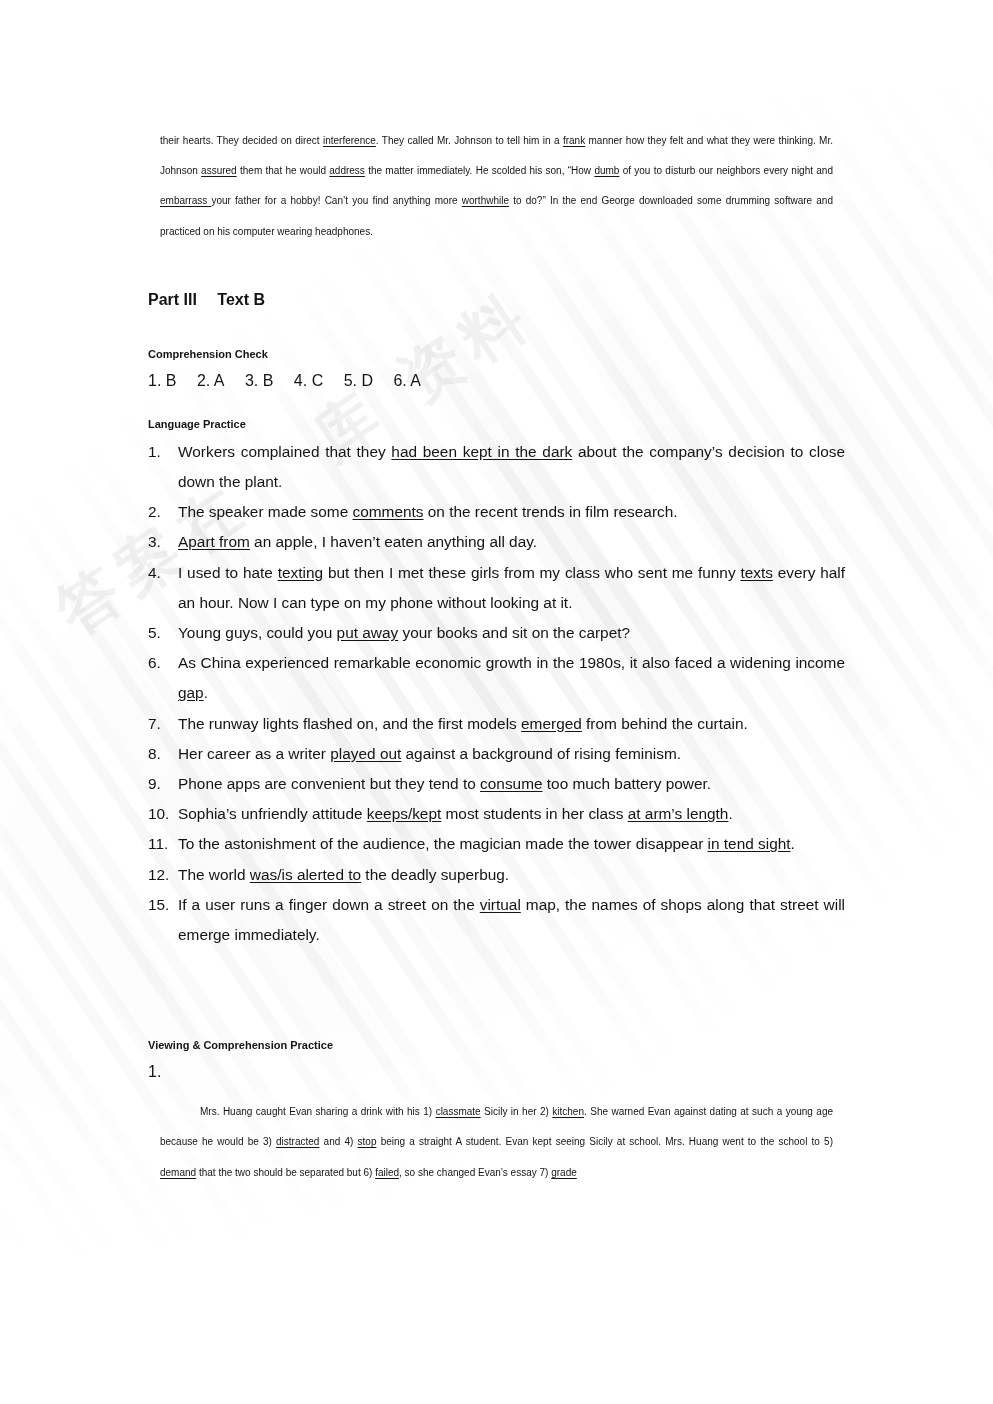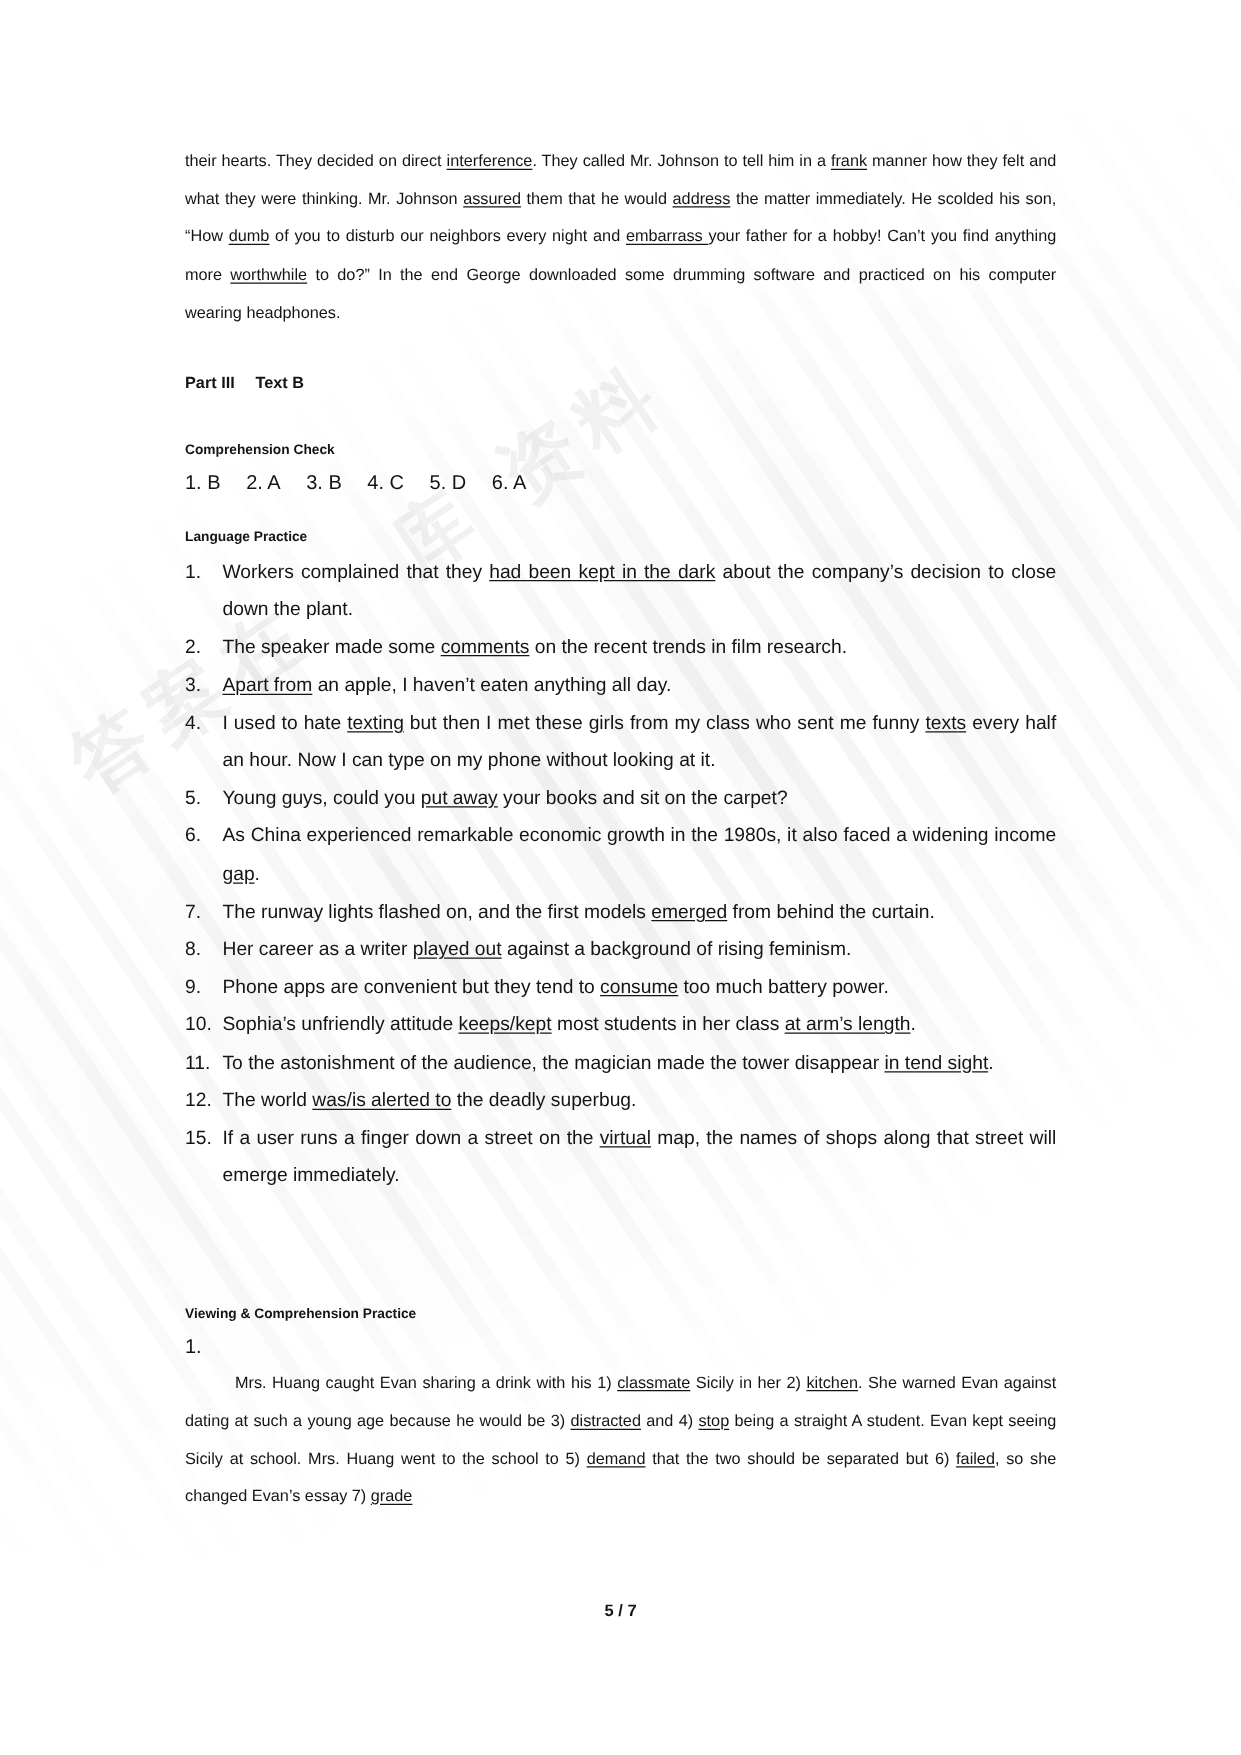--- a/index.html
+++ b/index.html
@@ -94,29 +94,29 @@
   
   .content {
     position: absolute;
     left: 148px;
     top: 0;
     width: 697px;
     z-index: 2;
   }
 
   .para {
-    font-size: 13px;
+    font-size: 10px;
     line-height: 30.2px;
     text-align: justify;
     text-justify: inter-word;
-    margin: 0;
+    margin: 12px;
   }
 
   .heading {
-    font-size: 13px;
+    font-size: 16px;
     font-weight: bold;
     margin: 0;
     line-height: 26px;
     white-space: pre;
   }
 
   .subheading {
     font-size: 11px;
     font-weight: bold;
     margin: 0;
@@ -225,15 +225,14 @@
     <div class="spacer-lg"></div>
 
     <p class="subheading">Viewing &amp; Comprehension Practice</p>
 
     <p class="answers">1.</p>
 
     <p class="para para-indent"><span>Mrs. Huang caught Evan sharing a drink with his 1) </span><u>classmate</u><span> Sicily in her 2) </span><u>kitchen</u><span>. She warned Evan against dating at such a young age because he would be 3) </span><u>distracted</u><span> and 4) </span><u>stop</u><span> being a straight A student. Evan kept seeing Sicily at school. Mrs. Huang went to the school to 5) </span><u>demand</u><span> that the two should be separated but 6) </span><u>failed</u><span>, so she changed Evan’s essay 7) </span><u>grade</u></p>
 
   </div>
 
-  <div class="footer">5 / 7</div>
 
 </div>
 
 </body></html>

